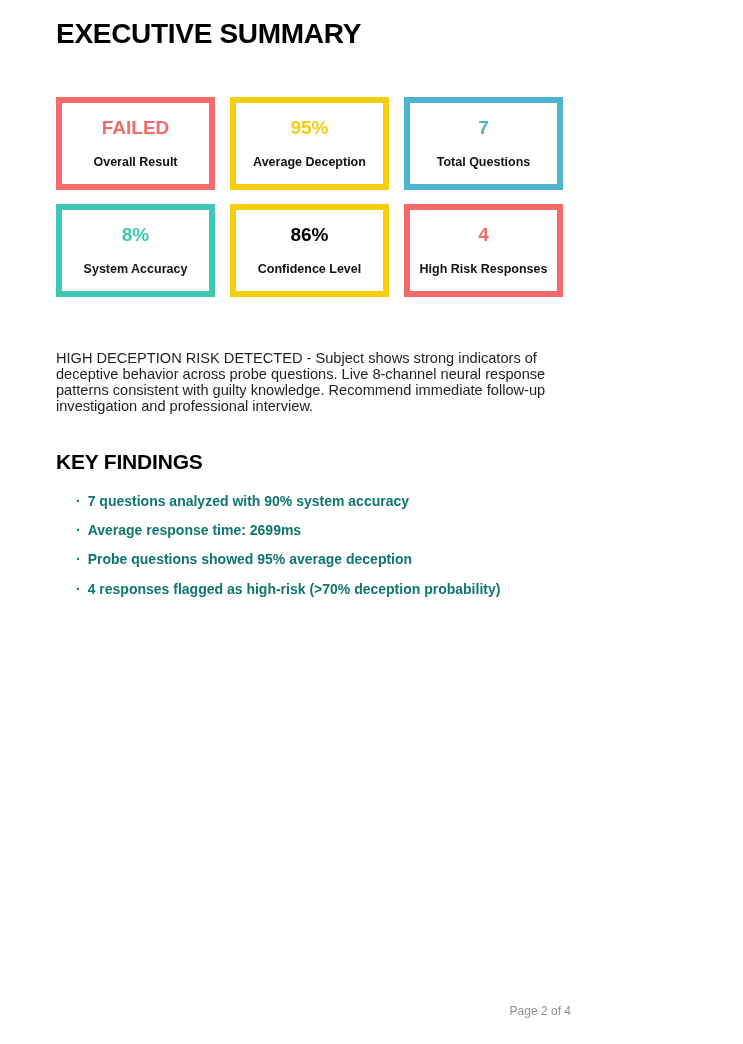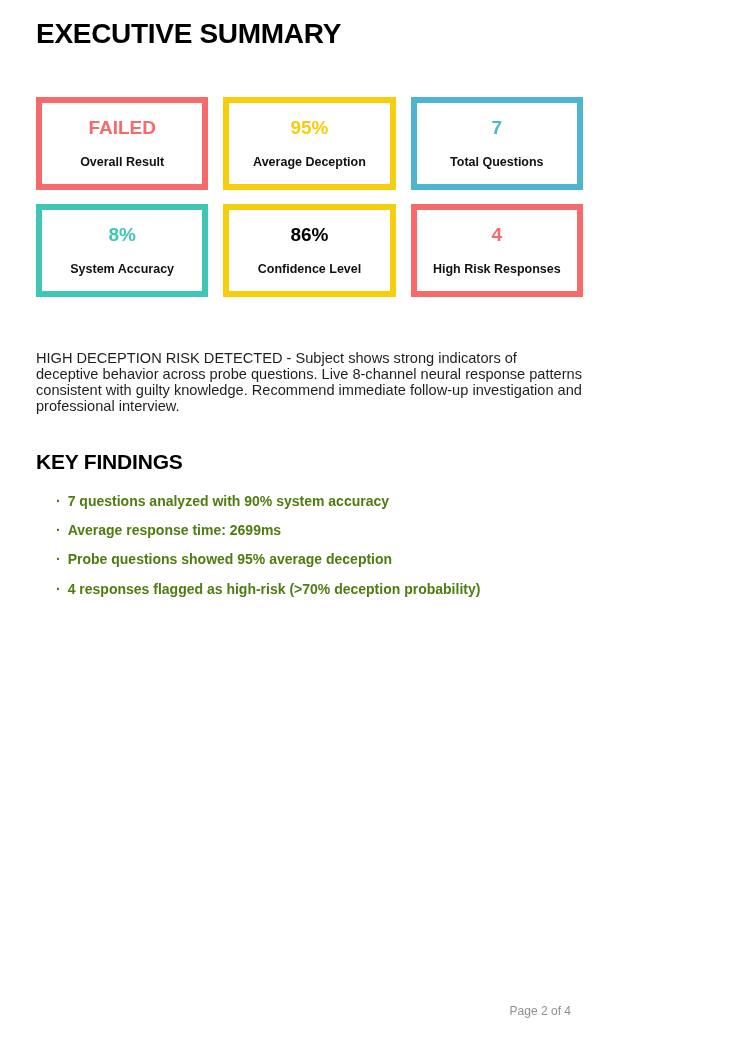--- a/index.html
+++ b/index.html
@@ -9,21 +9,21 @@
   }
   body {
     width: 743px;
     height: 1044px;
     position: relative;
     overflow: hidden;
     font-family: "Liberation Sans", "DejaVu Sans", sans-serif;
     color: #1a1a1a;
   }
   .page {
-    padding: 0 36px;
+    padding: 0 56px;
     box-sizing: border-box;
     width: 619px;
     height: 1044px;
     position: relative;
   }
   .doc-title {
     margin: 0;
     padding-top: 18px;
     font-size: 28px;
     font-weight: 700;
@@ -80,21 +80,21 @@
     margin-top: 36px;
   }
   .findings-list {
     margin: 20px 0 0 0;
     padding: 0 0 0 20px;
     list-style: none;
   }
   .findings-list li {
     font-size: 14px;
     font-weight: 700;
-    color: #4d7c0f;
+    color: #0f766e;
     margin-bottom: 14.5px;
     line-height: 1.05;
   }
   .findings-list li::before {
     content: "\00B7";
     font-weight: 700;
     margin-right: 7px;
   }
   .page-footer {
     position: absolute;

